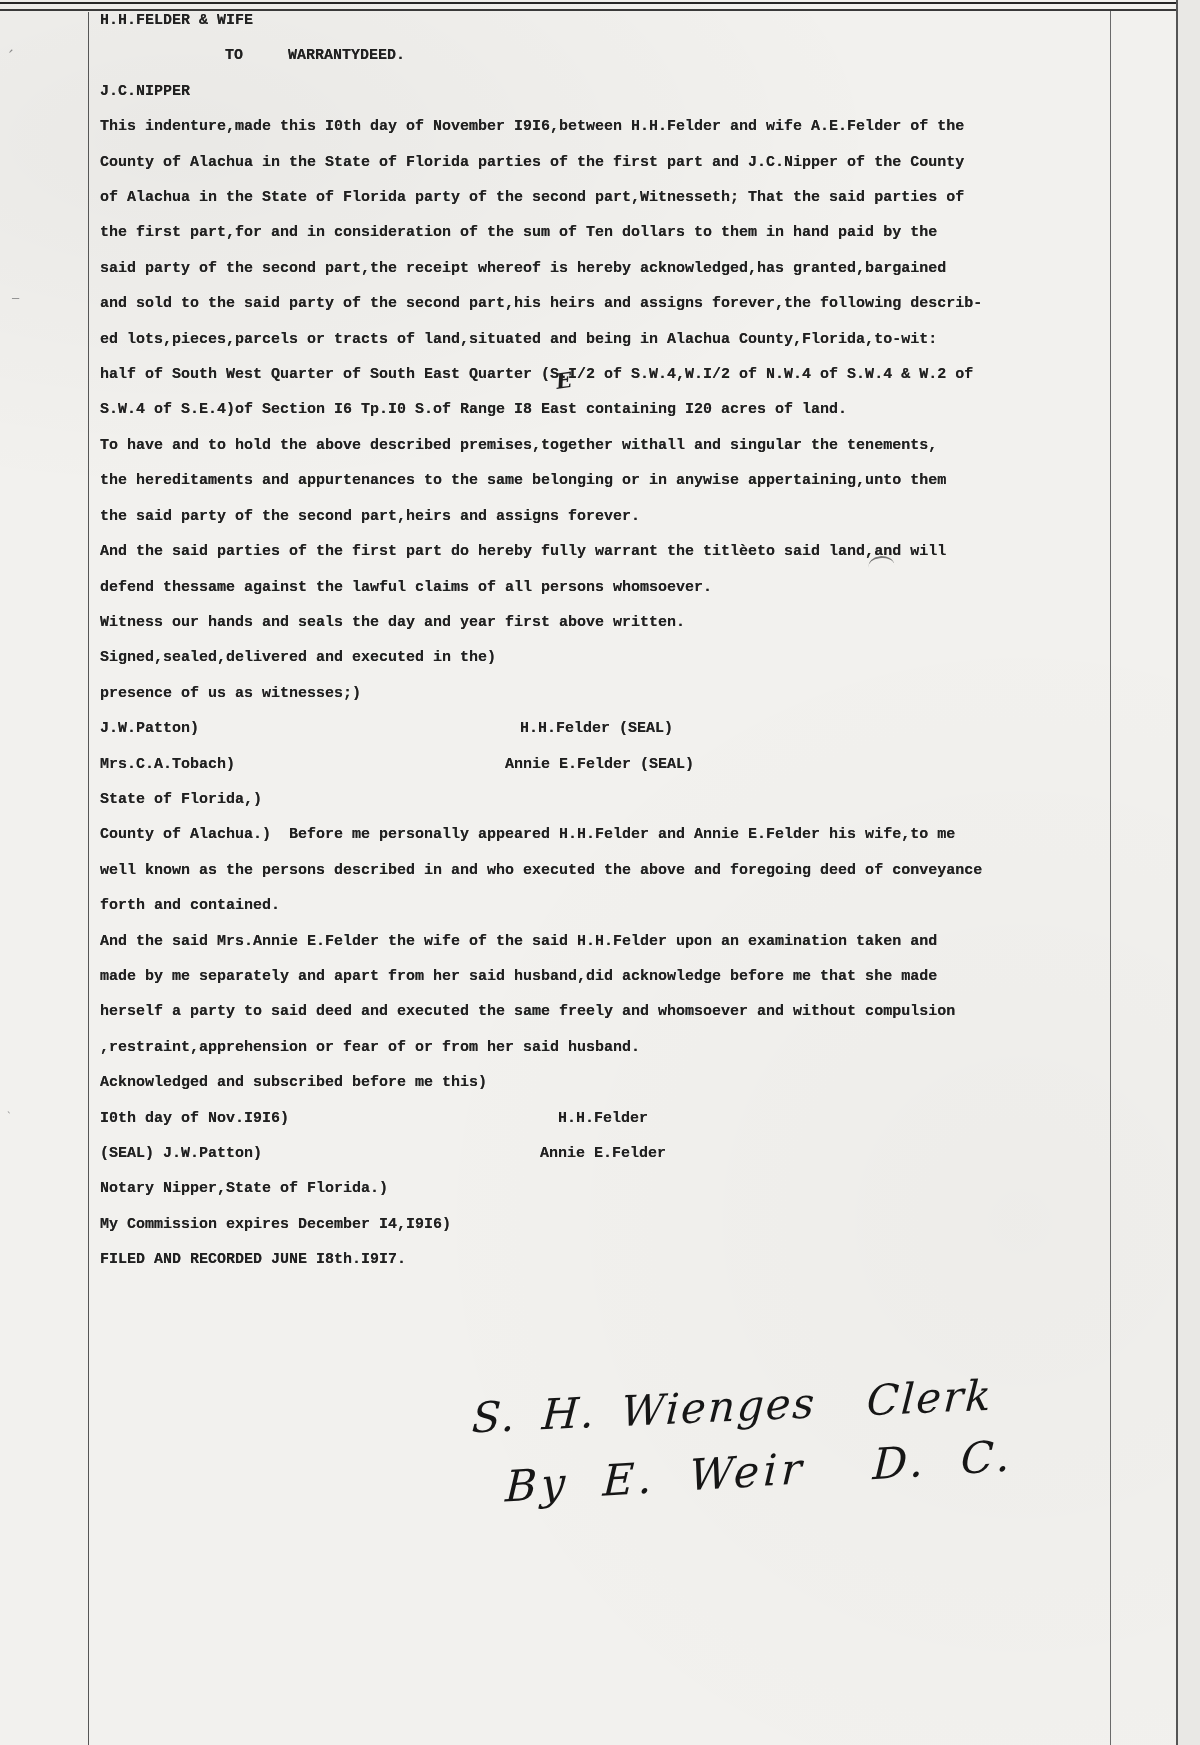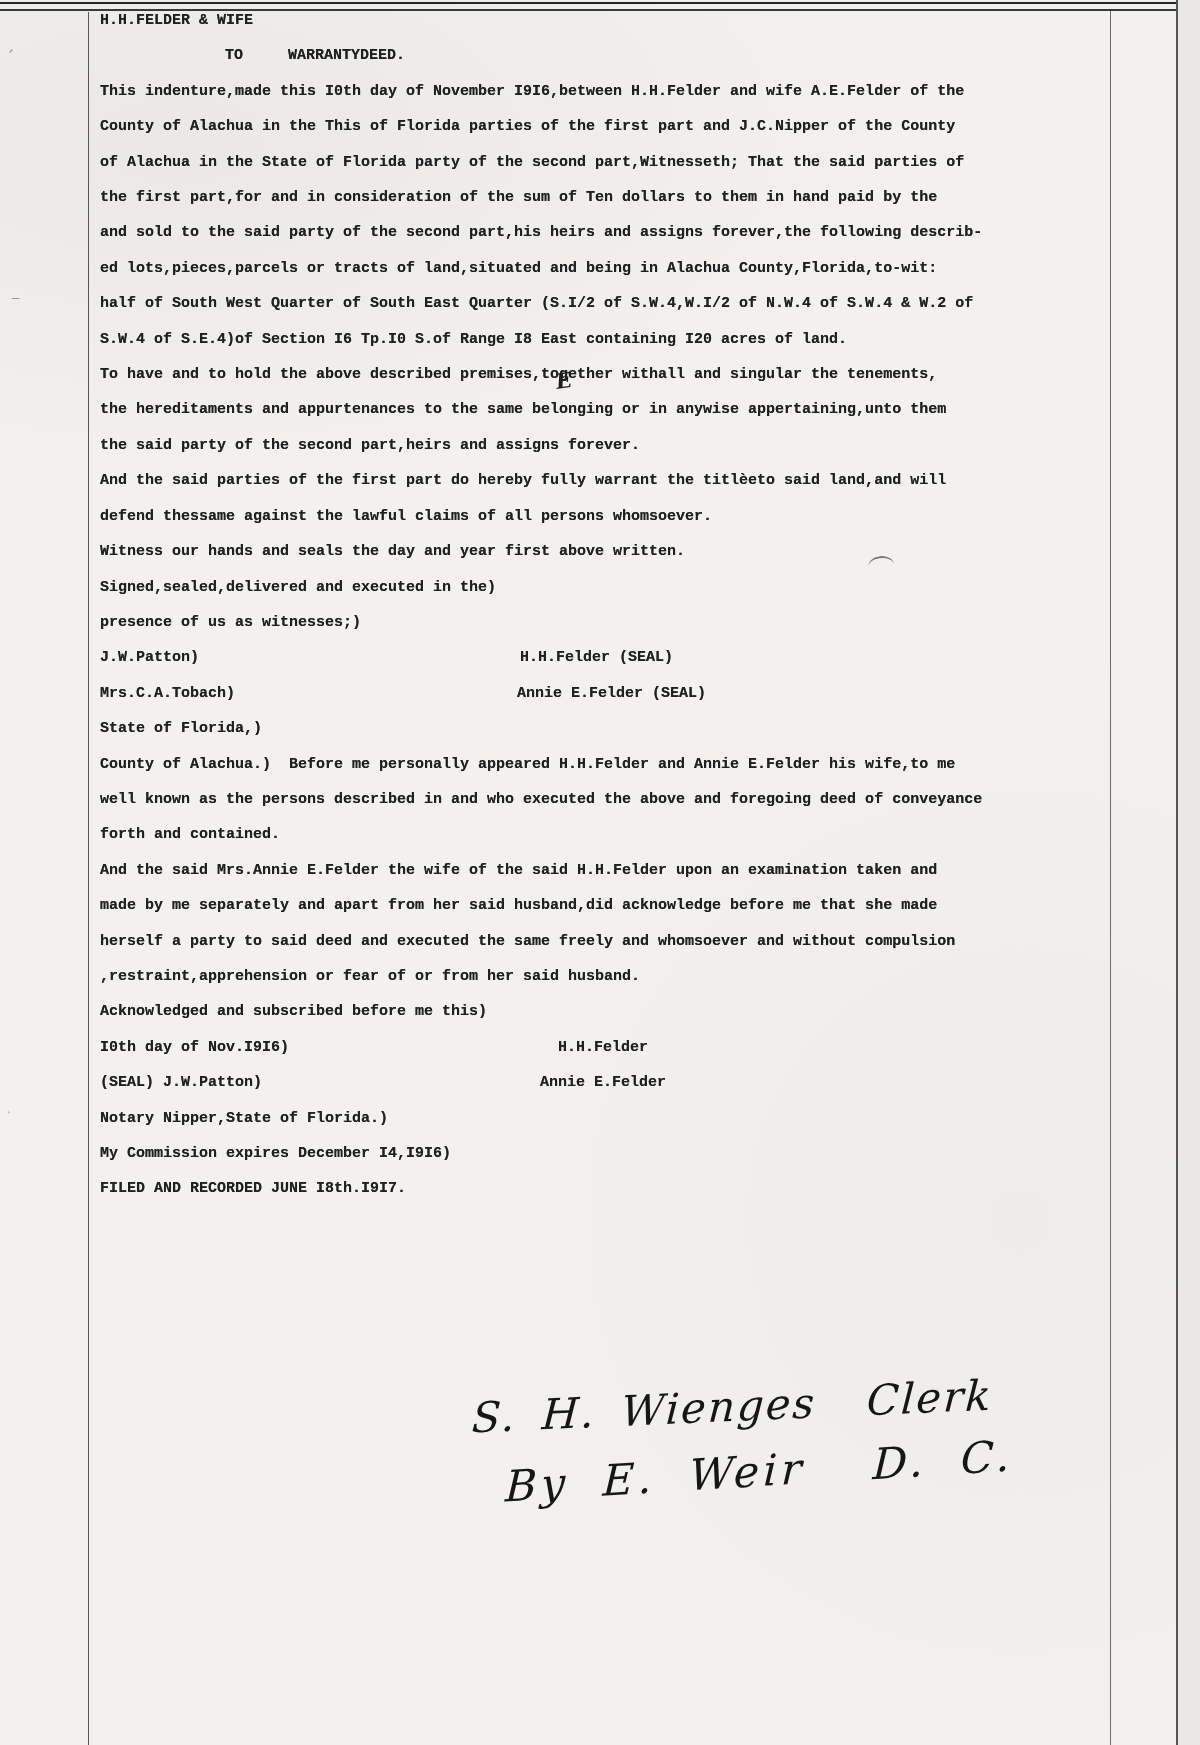--- a/index.html
+++ b/index.html
@@ -67,38 +67,40 @@
   <div class="hrule top-rule-1"></div>
   <div class="hrule top-rule-2"></div>
   <div class="right-strip"></div>
   <div class="vrule left-rule"></div>
   <div class="vrule right-rule-inner"></div>
   <div class="vrule right-rule-outer"></div>
 
   <div class="content">
       <div class="line"><span>H.H.FELDER &amp; WIFE</span></div>
       <div class="line" style="padding-left: 125px;"><span>TO     WARRANTYDEED.</span></div>
+      <div class="line"><span>J.C.NIPPER</span></div>
       <div class="line"><span>This indenture,made this I0th day of November I9I6,between H.H.Felder and wife A.E.Felder of the</span></div>
-      <div class="line"><span>County of Alachua in the This of Florida parties of the first part and J.C.Nipper of the County</span></div>
+      <div class="line"><span>County of Alachua in the State of Florida parties of the first part and J.C.Nipper of the County</span></div>
       <div class="line"><span>of Alachua in the State of Florida party of the second part,Witnesseth; That the said parties of</span></div>
       <div class="line"><span>the first part,for and in consideration of the sum of Ten dollars to them in hand paid by the</span></div>
+      <div class="line"><span>said party of the second part,the receipt whereof is hereby acknowledged,has granted,bargained</span></div>
       <div class="line"><span>and sold to the said party of the second part,his heirs and assigns forever,the following describ-</span></div>
       <div class="line"><span>ed lots,pieces,parcels or tracts of land,situated and being in Alachua County,Florida,to-wit:</span></div>
       <div class="line"><span>half of South West Quarter of South East Quarter (S.I/2 of S.W.4,W.I/2 of N.W.4 of S.W.4 &amp; W.2 of</span></div>
       <div class="line"><span>S.W.4 of S.E.4)of Section I6 Tp.I0 S.of Range I8 East containing I20 acres of land.</span></div>
       <div class="line"><span>To have and to hold the above described premises,together withall and singular the tenements,</span></div>
       <div class="line"><span>the hereditaments and appurtenances to the same belonging or in anywise appertaining,unto them</span></div>
       <div class="line"><span>the said party of the second part,heirs and assigns forever.</span></div>
       <div class="line"><span>And the said parties of the first part do hereby fully warrant the titlèeto said land,and will</span></div>
       <div class="line"><span>defend thessame against the lawful claims of all persons whomsoever.</span></div>
       <div class="line"><span>Witness our hands and seals the day and year first above written.</span></div>
       <div class="line"><span>Signed,sealed,delivered and executed in the)</span></div>
       <div class="line"><span>presence of us as witnesses;)</span></div>
       <div class="line"><span>J.W.Patton)</span><span class="right-col" style="left: 420px; text-align: right;">H.H.Felder (SEAL)</span></div>
-      <div class="line"><span>Mrs.C.A.Tobach)</span><span class="right-col" style="left: 405px; margin-left: 12px;">Annie E.Felder (SEAL)</span></div>
+      <div class="line"><span>Mrs.C.A.Tobach)</span><span class="right-col" style="left: 405px;">Annie E.Felder (SEAL)</span></div>
       <div class="line"><span>State of Florida,)</span></div>
       <div class="line"><span>County of Alachua.)  Before me personally appeared H.H.Felder and Annie E.Felder his wife,to me</span></div>
       <div class="line"><span>well known as the persons described in and who executed the above and foregoing deed of conveyance</span></div>
       <div class="line"><span>forth and contained.</span></div>
       <div class="line"><span>And the said Mrs.Annie E.Felder the wife of the said H.H.Felder upon an examination taken and</span></div>
       <div class="line"><span>made by me separately and apart from her said husband,did acknowledge before me that she made</span></div>
       <div class="line"><span>herself a party to said deed and executed the same freely and whomsoever and without compulsion</span></div>
       <div class="line"><span>,restraint,apprehension or fear of or from her said husband.</span></div>
       <div class="line"><span>Acknowledged and subscribed before me this)</span></div>
       <div class="line"><span>I0th day of Nov.I9I6)</span><span class="right-col" style="left: 458px;">H.H.Felder</span></div>

